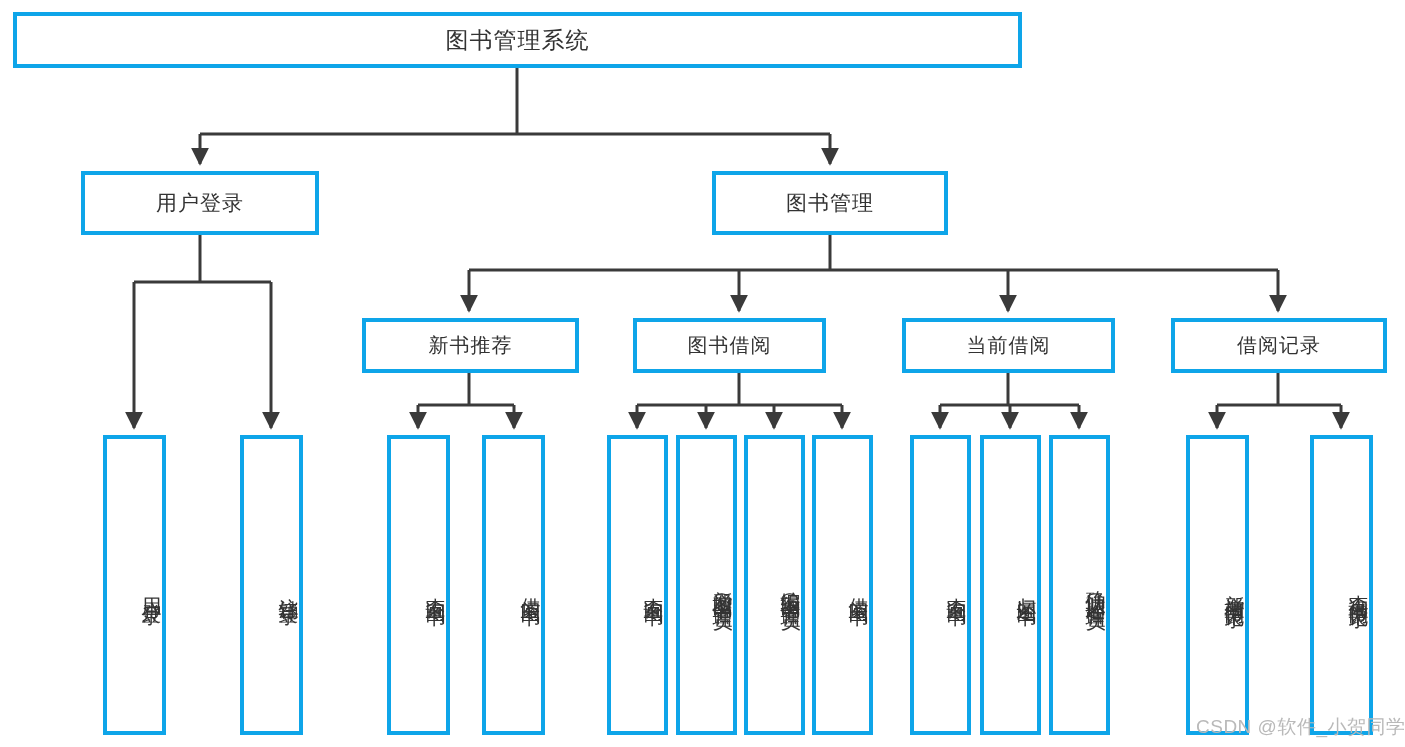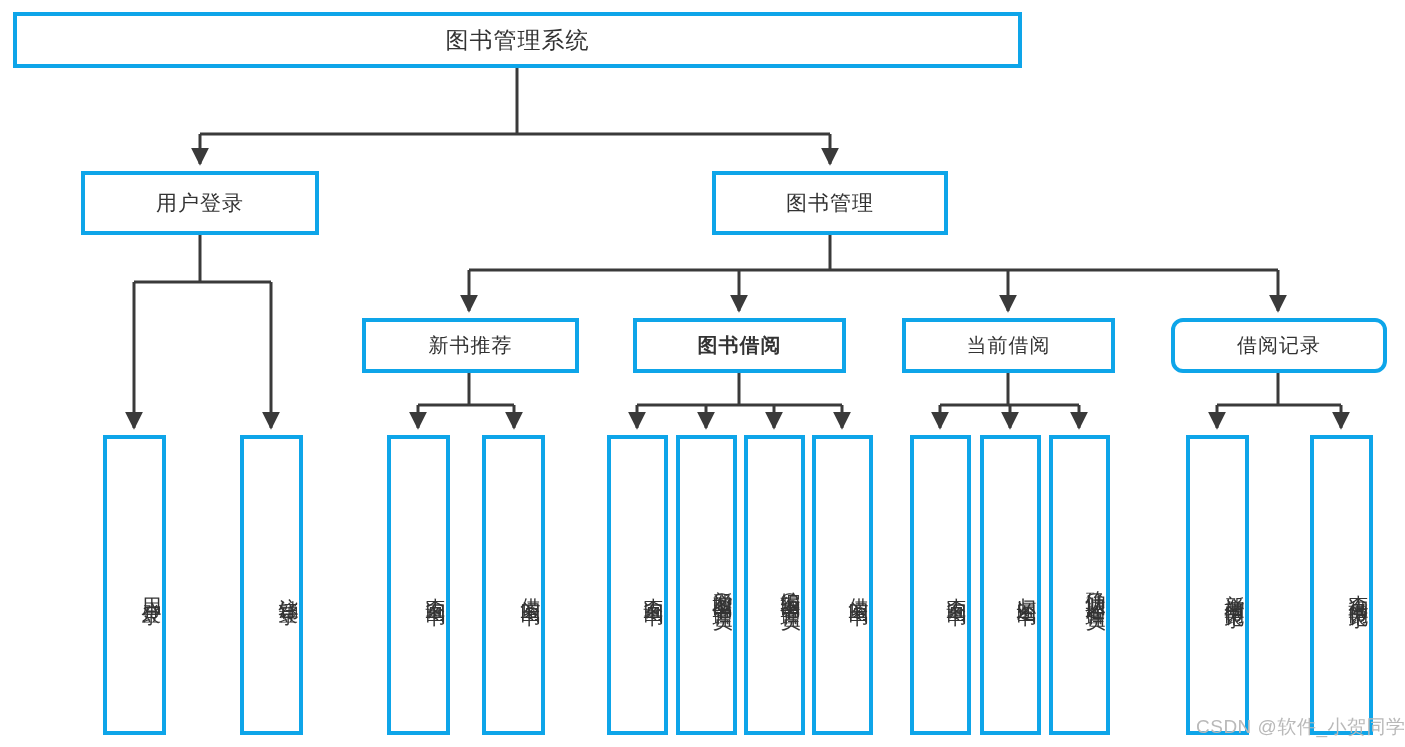--- a/index.html
+++ b/index.html
@@ -125,23 +125,23 @@
       <path d="M 1341 405 L 1341 428" marker-end="url(#arrow)"></path>
     </g>
   </svg>
 
   <div class="node node-root" id="node-root" style="left: 13px; top: 12px; width: 1009px; height: 56px;">图书管理系统</div>
 
   <div class="node node-l1" id="node-l1-0" style="left: 81px; top: 171px; width: 238px; height: 64px;">用户登录</div>
   <div class="node node-l1" id="node-l1-1" style="left: 712px; top: 171px; width: 236px; height: 64px; text-align: center;">图书管理</div>
 
   <div class="node node-l2" id="node-l2-0" style="left: 362px; top: 318px; width: 217px; height: 55px;">新书推荐</div>
-  <div class="node node-l2" id="node-l2-1" style="left: 633px; top: 318px; width: 213px; height: 55px; font-weight: bold;">图书借阅</div>
+  <div class="node node-l2" id="node-l2-1" style="left: 633px; top: 318px; width: 193px; height: 55px;">图书借阅</div>
   <div class="node node-l2" id="node-l2-2" style="left: 902px; top: 318px; width: 213px; height: 55px; font-family: Liberation Serif, serif;">当前借阅</div>
-  <div class="node node-l2" id="node-l2-3" style="left: 1171px; top: 318px; width: 216px; height: 55px; border-radius: 12px;">借阅记录</div>
+  <div class="node node-l2" id="node-l2-3" style="left: 1171px; top: 318px; width: 216px; height: 55px;">借阅记录</div>
 
   <div id="leaf-layer">
       <div class="node node-leaf" style="left: 103px; top: 435px; width: 63px; height: 300px;">
         <span class="leaf-text">用户登录</span>
       </div>
       <div class="node node-leaf" style="left: 240px; top: 435px; width: 63px; height: 300px;">
         <span class="leaf-text">注销登录</span>
       </div>
       <div class="node node-leaf" style="left: 387px; top: 435px; width: 63px; height: 300px;">
         <span class="leaf-text">查询图书</span>

